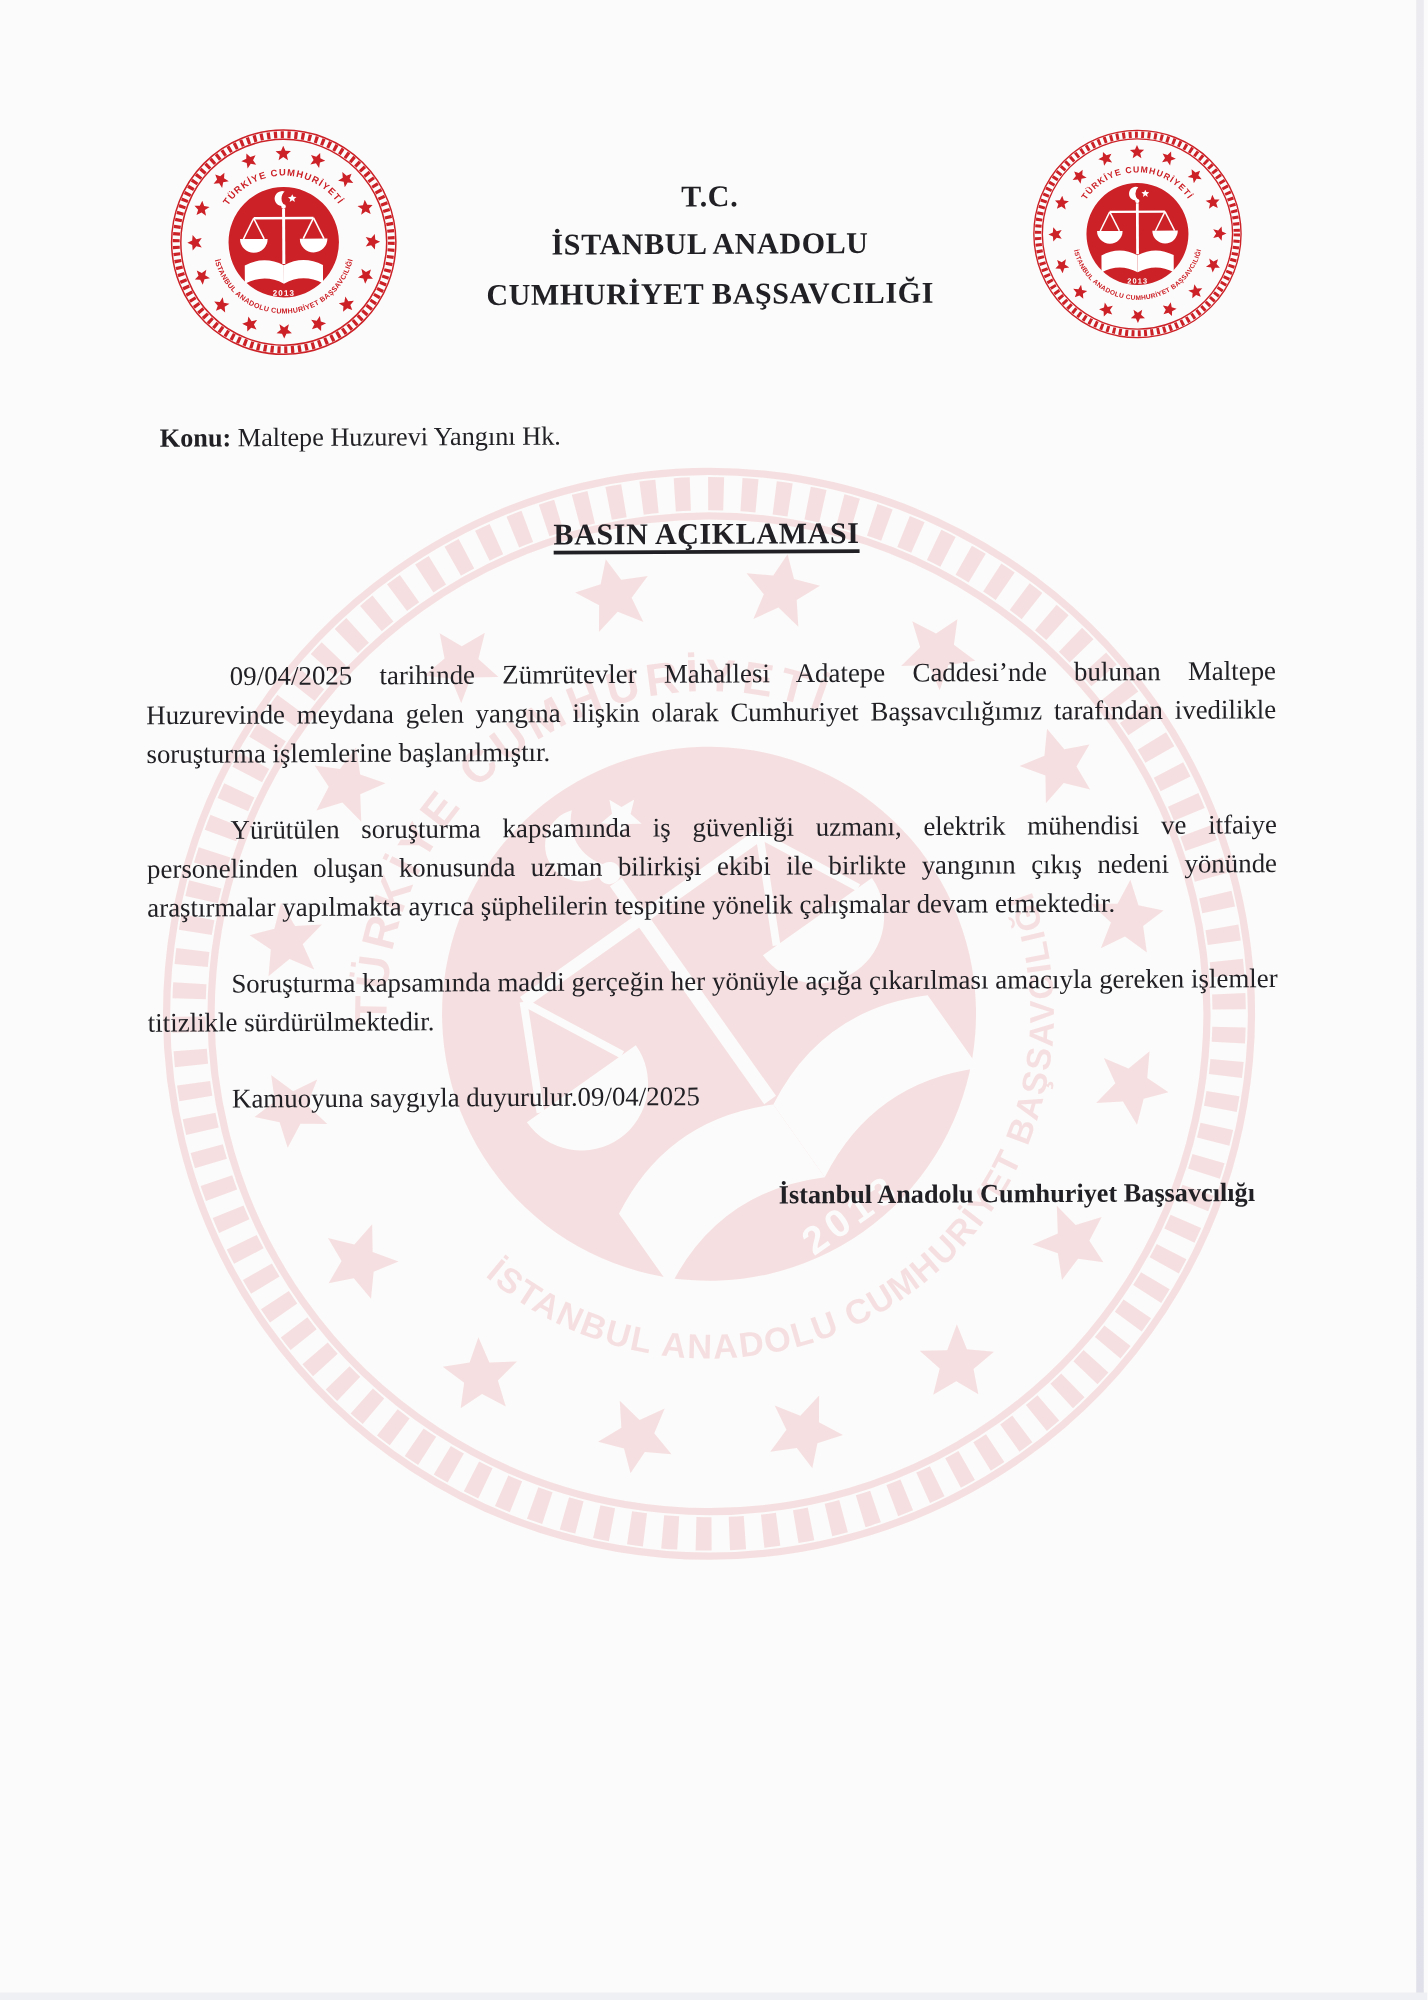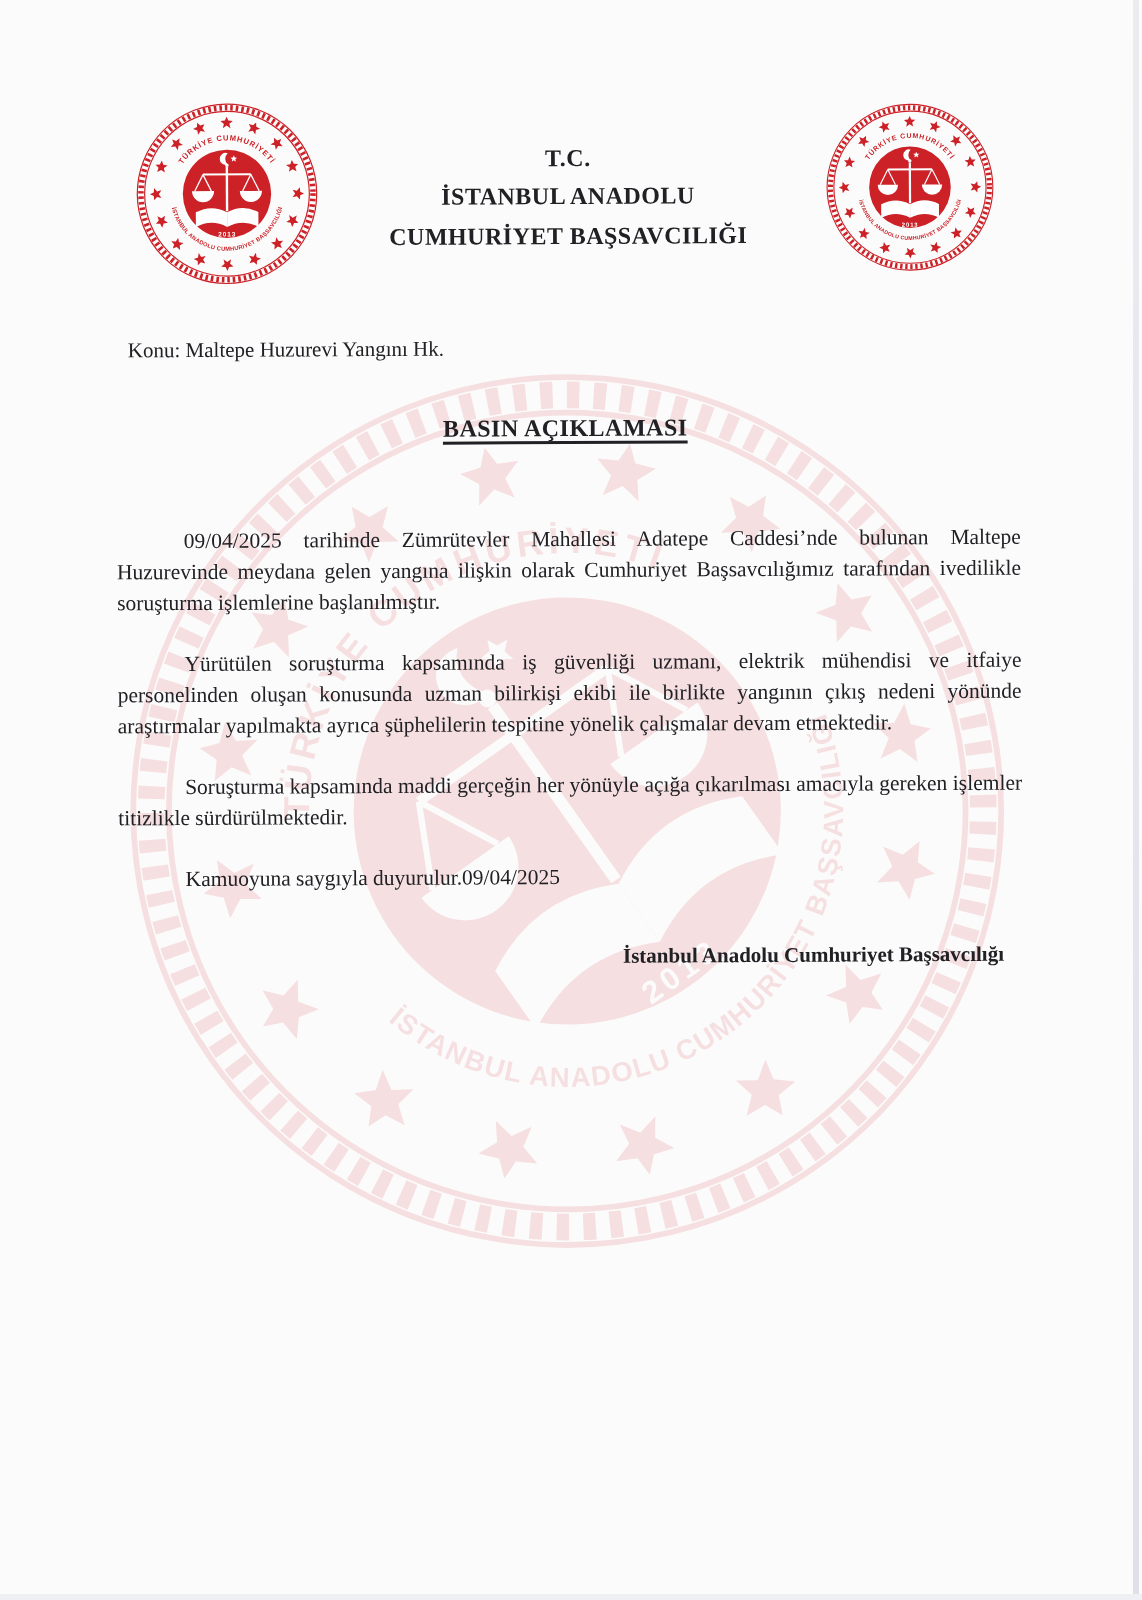--- a/index.html
+++ b/index.html
@@ -30,21 +30,21 @@
   }
 
   
   .header-text{position:absolute;top:146px;left:0;width:1142px;text-align:center;font-weight:bold;}
   .header-line1{font-size:24px;line-height:24px;letter-spacing:0.5px;}
   .header-line2{font-size:24px;line-height:24px;margin-top:14px;letter-spacing:0.5px;}
   .header-line3{font-size:24px;line-height:24px;margin-top:16px;letter-spacing:0.5px;}
 
   
   .subject{position:absolute;top:336px;left:130px;font-size:21px;}
-  .subject-label{font-weight:normal;}
+  .subject-label{font-weight:bold;}
 
   
   .press-title{position:absolute;top:415px;left:0;width:1134px;text-align:center;}
   .press-title span{
     font-size:24px;font-weight:bold;letter-spacing:0.5px;
     text-decoration:underline;text-decoration-thickness:2.5px;text-underline-offset:5px;
   }
 
   
   .body-text{

